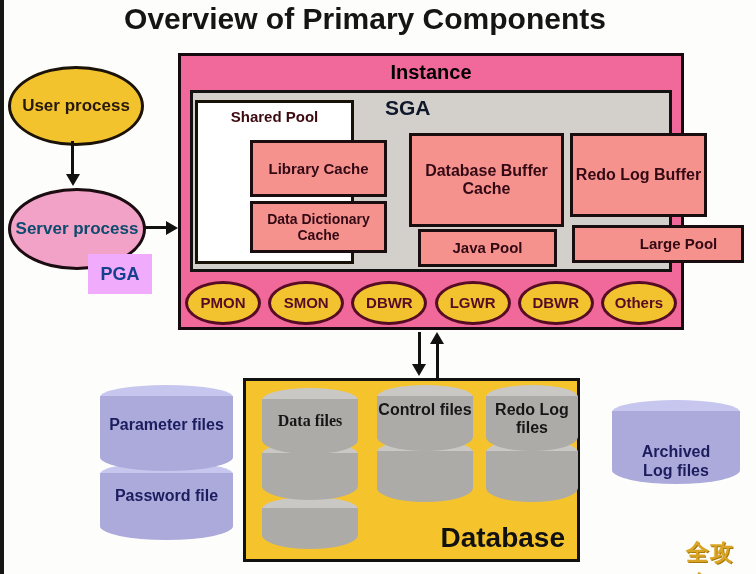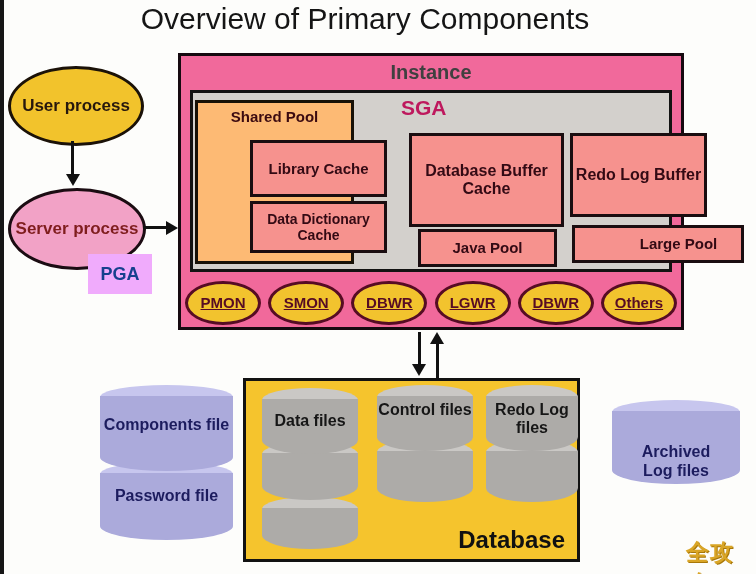--- a/index.html
+++ b/index.html
@@ -6,67 +6,67 @@
   body{
     width:756px;height:574px;position:relative;overflow:hidden;
     background:#fdfdfb;
     font-family:"Liberation Sans", sans-serif;
     -webkit-font-smoothing:antialiased;
   }
   .abs{position:absolute;}
   
   .title{
     left:20px;top:2px;width:690px;text-align:center;
-    font-size:30px;font-weight:normal;color:#151515;letter-spacing:0px;
+    font-size:30px;font-weight:bold;color:#151515;letter-spacing:0px;
   }
   
   .edge-strip{left:0;top:0;width:4px;height:574px;background:#161616;}
   
   .ellipse{
     border-radius:50%;display:flex;align-items:center;justify-content:center;
     text-align:center;font-weight:bold;line-height:1.15;
   }
   .user-ellipse{
     left:8px;top:66px;width:130px;height:74px;
     background:#f2c32c;border:3px solid #1b1208;color:#27180d;font-size:17px;
   }
   .server-ellipse{
     left:8px;top:188px;width:132px;height:76px;
-    background:#f2a2c6;border:3px solid #1b0c12;color:#7f1d1d;font-size:17px;
+    background:#f2a2c6;border:3px solid #1b0c12;color:#0c4a6e;font-size:17px;
   }
   .pga-box{
     left:88px;top:254px;width:64px;height:40px;background:#f0abfc;
     display:flex;align-items:center;justify-content:center;
     color:#16408e;font-size:18px;font-weight:bold;z-index:5;
   }
   
   .aline{background:#111;}
   .head-down{width:0;height:0;border-left:7px solid transparent;border-right:7px solid transparent;border-top:12px solid #111;}
   .head-up{width:0;height:0;border-left:7px solid transparent;border-right:7px solid transparent;border-bottom:12px solid #111;}
   .head-right{width:0;height:0;border-top:7px solid transparent;border-bottom:7px solid transparent;border-left:12px solid #111;}
   
   .instance{
     left:178px;top:53px;width:500px;height:271px;
     background:#f1699b;border:3px solid #160a10;
   }
   .instance-label{
     width:100%;text-align:center;padding-top:5px;
-    font-size:20px;font-weight:bold;color:#404040;
+    font-size:20px;font-weight:bold;color:#000000;
   }
   .sga{
     left:9px;top:34px;width:476px;height:176px;
     background:#d3d0cc;border:3px solid #121212;
   }
   .sga-label{
-    position:absolute;left:208px;top:3px;
-    font-size:21px;font-weight:bold;color:#be185d;
+    position:absolute;left:192px;top:3px;
+    font-size:21px;font-weight:bold;color:#0f172a;
   }
   .shared-pool{
     position:absolute;left:2px;top:7px;width:153px;height:158px;
-    background:#fdba74;border:3px solid #171107;
+    background:#ffffff;border:3px solid #171107;
   }
   .shared-pool-label{
     width:100%;text-align:center;padding-top:5px;
     font-size:15px;font-weight:bold;color:#3c0a10;
   }
   .salmon{
     position:absolute;background:#f6928e;border:3px solid #1a0d10;
     display:flex;align-items:center;justify-content:center;text-align:center;
     font-weight:bold;color:#330a14;line-height:1.15;margin-left:44px;
   }
@@ -78,30 +78,30 @@
   .lp{left:335px;top:132px;width:125px;height:32px;font-size:15px;padding-left:41px;}
   
   .proc-row{
     position:absolute;left:4px;right:4px;top:224px;height:45px;
     display:flex;justify-content:space-between;align-items:center;
   }
   .proc{
     width:76px;height:44px;border-radius:50%;
     background:#f2c32e;border:3px solid #560c24;box-sizing:border-box;
     display:flex;align-items:center;justify-content:center;
-    font-size:15px;font-weight:bold;color:#560c24;letter-spacing:0px;text-decoration:underline;
+    font-size:15px;font-weight:bold;color:#560c24;letter-spacing:0px;
   }
   
   .database{
     left:243px;top:378px;width:331px;height:178px;
     background:#f5c42d;border:3px solid #121212;
   }
   .database-label{
     position:absolute;right:12px;bottom:5px;
-    font-size:24px;font-weight:bold;color:#111;
+    font-size:28px;font-weight:bold;color:#111;
   }
   
   .cyl{position:absolute;}
   .cyl .body{position:absolute;left:0;right:0;top:11px;bottom:0;border-radius:0 0 50% 50%/0 0 14px 14px;}
   .cyl .cap{position:absolute;left:0;right:0;top:0;height:24px;border-radius:50%;}
   .cyl .lbl{
     position:absolute;left:0;right:0;top:0;z-index:4;text-align:center;
     font-weight:bold;line-height:1.35;
   }
   .gray .body{background:#adaba8;}
@@ -201,21 +201,21 @@
 <div class="abs database">
 
   <div class="cyl gray" style="left:16px;top:116px;width:96px;height:52px;z-index:1;">
     <div class="cap"></div>
       <div class="body"></div>
   </div>
   <div class="cyl gray" style="left:16px;top:61px;width:96px;height:58px;z-index:2;">
     <div class="cap"></div>
       <div class="body"></div>
   </div>
-  <div class="cyl gray" style="left:16px;top:7px;width:96px;height:66px;z-index:3;">
+  <div class="cyl gray" style="left:16px;top:7px;width:96px;height:66px;z-index:3;font-family:Liberation Serif, serif;">
     <div class="cap"></div>
       <div class="body"></div>
     <div class="lbl">Data files</div>
   </div>
 
   <div class="cyl gray" style="left:131px;top:59px;width:96px;height:62px;z-index:1;">
     <div class="cap"></div>
       <div class="body"></div>
   </div>
   <div class="cyl gray" style="left:131px;top:4px;width:96px;height:66px;z-index:3;">
@@ -238,21 +238,21 @@
 </div>
 
 <div class="abs cyl purple" style="left:100px;top:462px;width:133px;height:78px;z-index:1;">
   <div class="cap"></div>
     <div class="body"></div>
   <div class="lbl" style="padding-top:24px;line-height:1.2;">Password file</div>
 </div>
 <div class="abs cyl purple" style="left:100px;top:385px;width:133px;height:86px;z-index:2;">
   <div class="cap"></div>
     <div class="body"></div>
-  <div class="lbl" style="padding-top:30px;line-height:1.2;">Components file</div>
+  <div class="lbl" style="padding-top:30px;line-height:1.2;">Parameter files</div>
 </div>
 
 <div class="abs cyl purple" style="left:612px;top:400px;width:128px;height:84px;">
   <div class="cap"></div>
     <div class="body"></div>
   <div class="lbl" style="padding-top:26px;line-height:1.2;width:90px;margin:16px auto;">Archived Log files</div>
 </div>
 
 <div class="abs watermark">全攻略</div>
 

